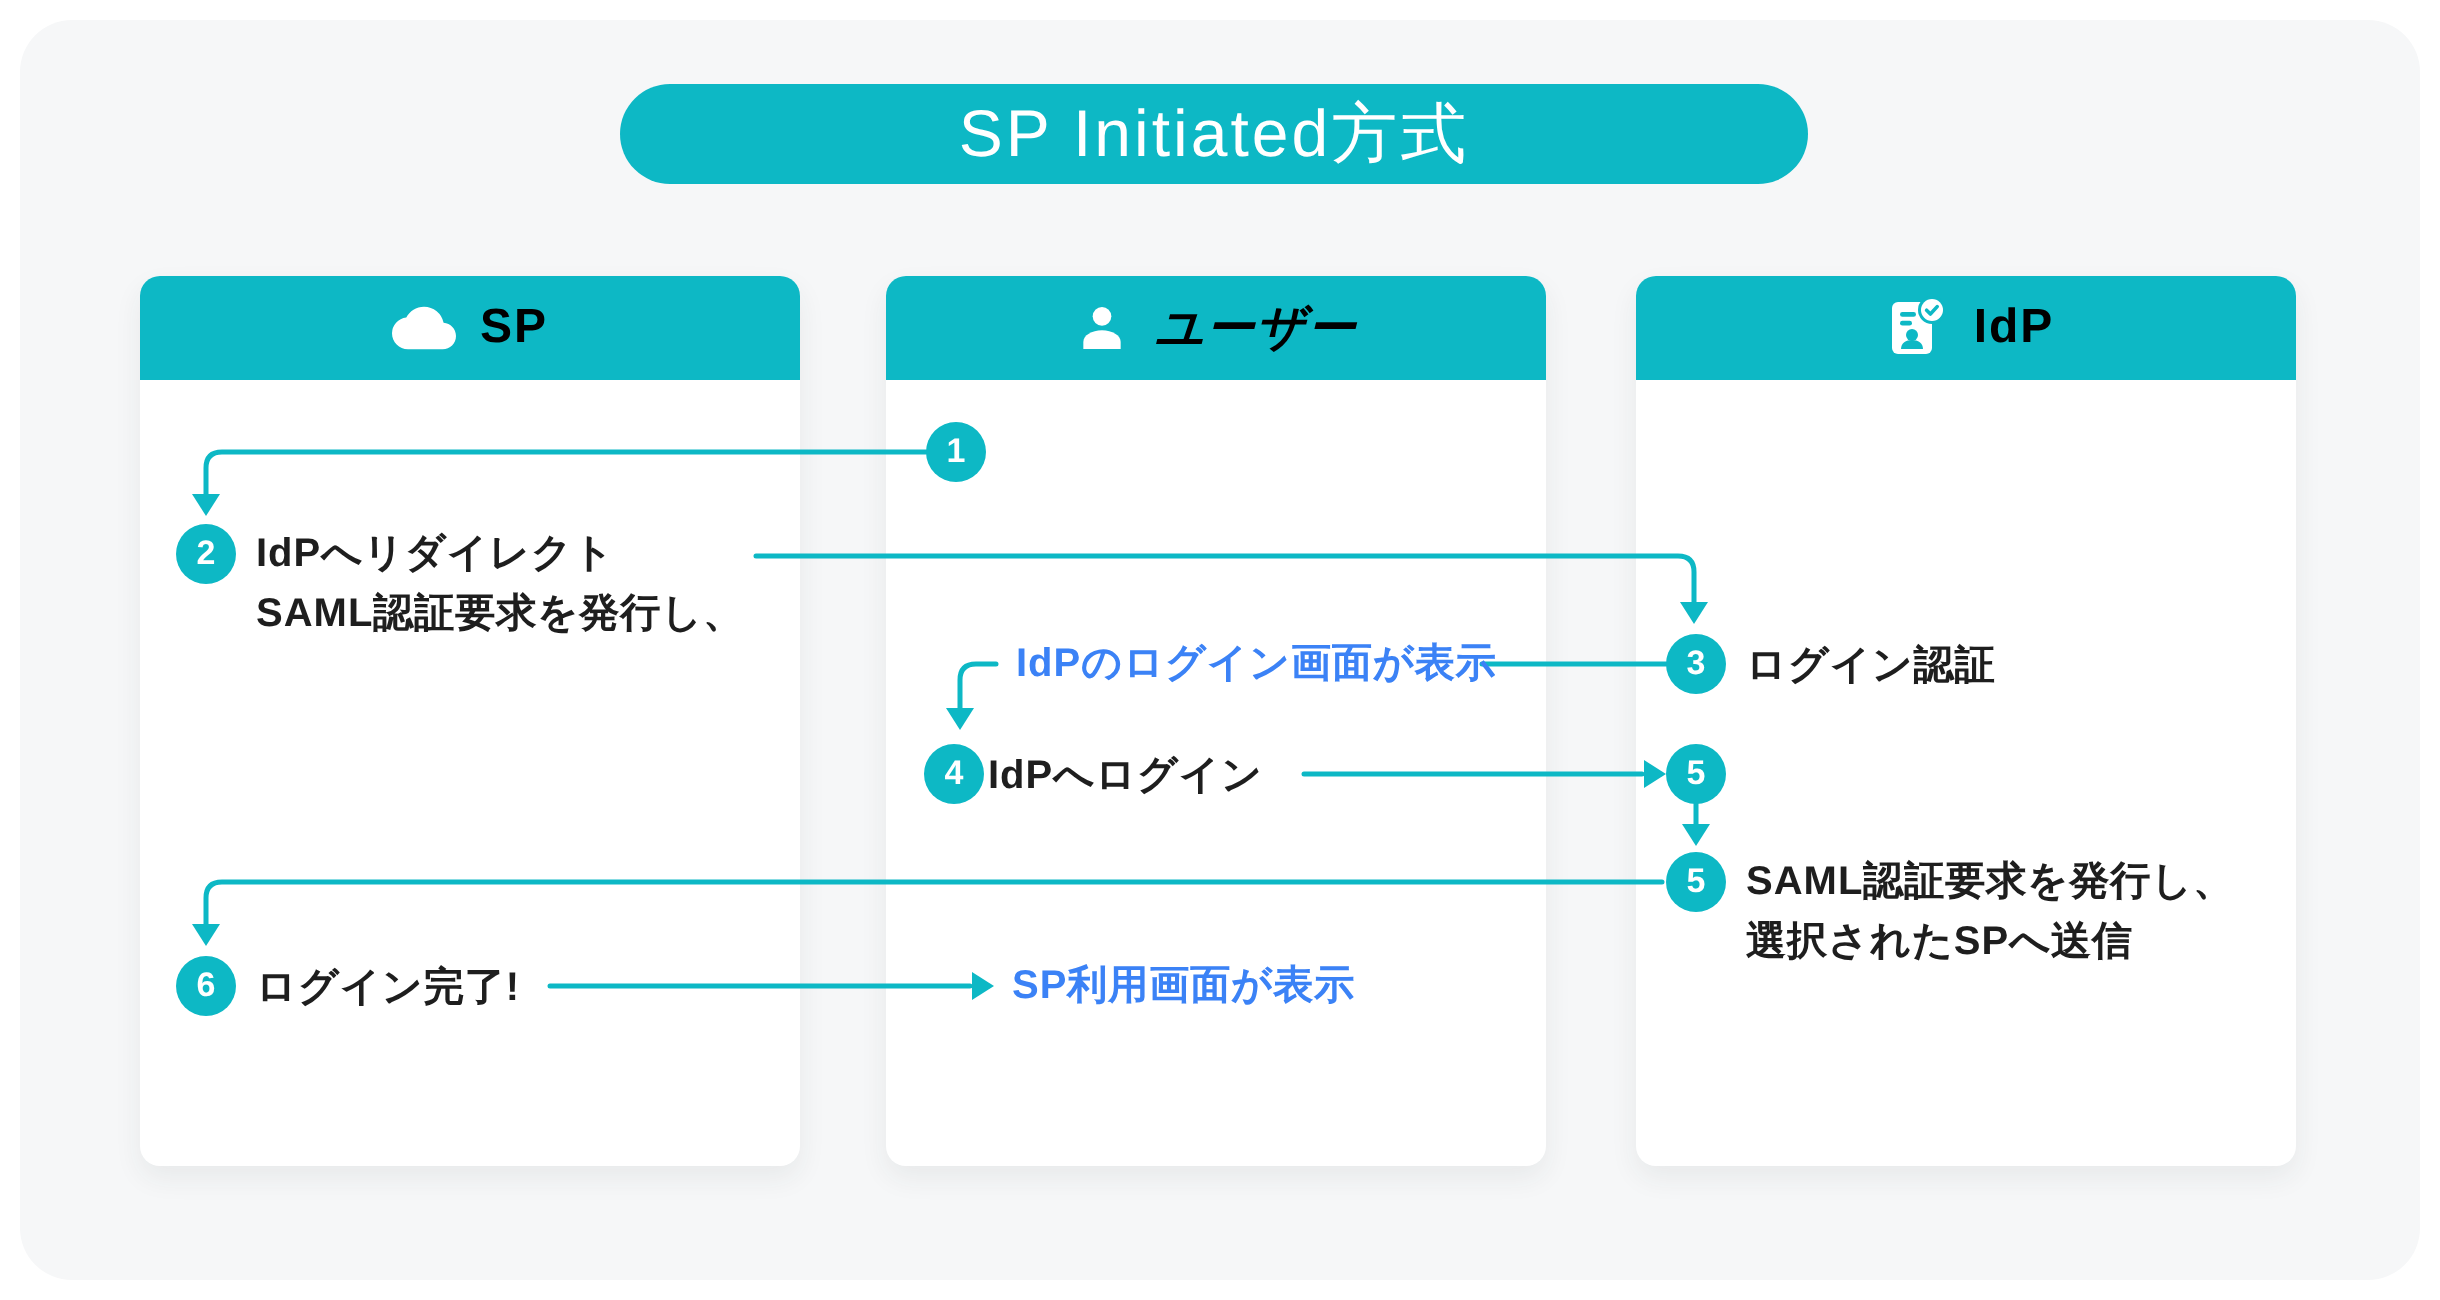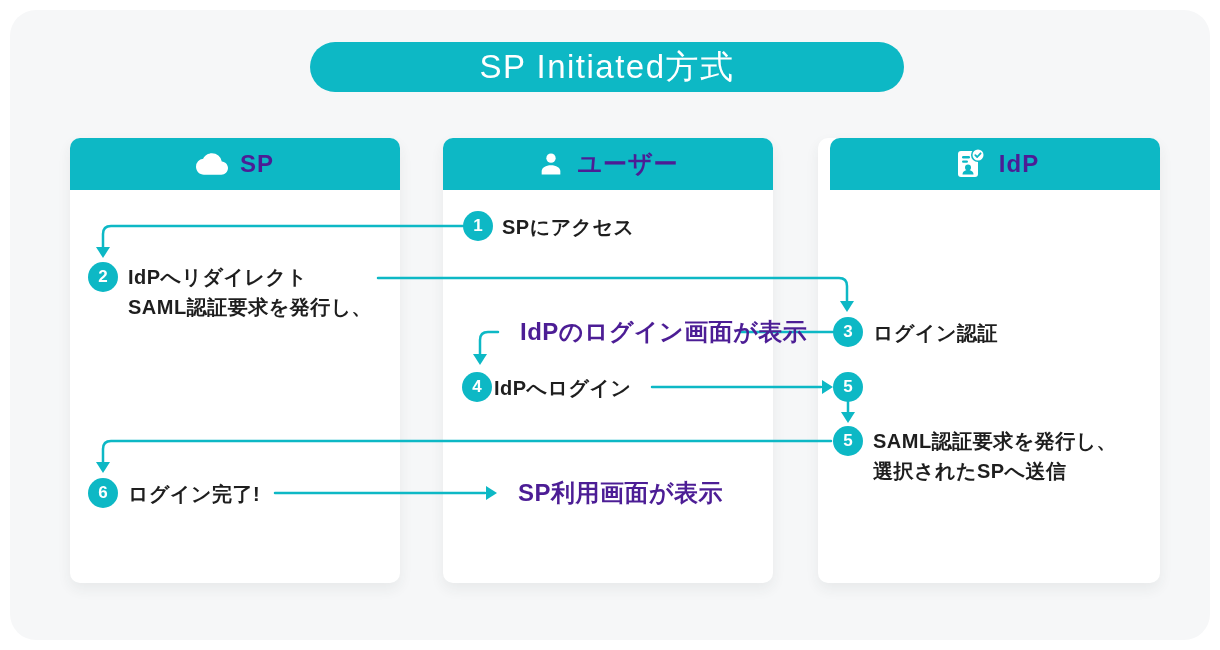--- a/index.html
+++ b/index.html
@@ -7,31 +7,31 @@
        font-family:"Liberation Sans","DejaVu Sans",sans-serif;}
   .stage{position:absolute;left:0;top:0;width:1220px;height:650px;}
   .canvas{position:absolute;left:10px;top:10px;width:1200px;height:630px;
           background:#f6f7f8;border-radius:26px;}
   .title-pill{position:absolute;left:310px;top:42px;width:594px;height:50px;
           background:#0db8c5;border-radius:25px;display:flex;align-items:center;
           justify-content:center;color:#ffffff;font-size:33px;font-weight:normal;
           letter-spacing:1.5px;}
   .card{position:absolute;top:138px;width:330px;height:445px;background:#ffffff;
           border-radius:10px;box-shadow:0 6px 14px rgba(40,50,60,.07);}
-  .card.sp{left:70px;} .card.user{left:443px;} .card.idp{left:818px;padding-left:12px;}
+  .card.sp{left:70px;} .card.user{left:443px;font-style:italic;} .card.idp{left:818px;}
   .card-header{height:52px;background:#0db8c5;border-radius:10px 10px 0 0;
           display:flex;align-items:center;justify-content:center;gap:12px;
-          color:#4c1d95;font-size:24px;font-weight:bold;letter-spacing:1px;}
+          color:#000000;font-size:24px;font-weight:bold;letter-spacing:1px;}
   .badge{position:absolute;width:30px;height:30px;border-radius:50%;
           background:#0db8c5;color:#ffffff;font-size:17px;font-weight:bold;
           display:flex;align-items:center;justify-content:center;z-index:3;}
   .step-text{position:absolute;font-size:20px;font-weight:bold;color:#1e1e1e;
           line-height:30px;letter-spacing:0.5px;white-space:nowrap;z-index:3;}
-  .note-text{position:absolute;font-size:24px;font-weight:bold;color:#4c1d95;
-          line-height:30px;letter-spacing:0.5px;white-space:nowrap;z-index:3;margin-left:12px;}
+  .note-text{position:absolute;font-size:20px;font-weight:bold;color:#3b82f6;
+          line-height:30px;letter-spacing:0.5px;white-space:nowrap;z-index:3;}
   svg.connectors{position:absolute;left:0;top:0;width:1220px;height:650px;
           z-index:2;pointer-events:none;}
   svg.connectors path{fill:none;stroke:#0db8c5;stroke-width:2.5;
           stroke-linecap:round;stroke-linejoin:round;}
   svg.connectors polygon{fill:#0db8c5;}
   .hicon{display:flex;align-items:center;}
 </style>
 </head>
 <body>
 
@@ -97,21 +97,20 @@
     <polygon points="841,412 855,412 848,423"></polygon>
     <path d="M831 441 H111 Q103 441 103 449 V462"></path>
     <polygon points="96,462 110,462 103,473"></polygon>
     <path d="M275 493 H485"></path>
     <polygon points="486,486 486,500 497,493"></polygon>
   </svg>
 
   <div class="badge" style="left:463px;top:211px">
       <span>1</span>
     </div>
-  <div class="step-text" style="left:502px;top:212px">SPにアクセス</div>
 
   <div class="badge" style="left:88px;top:262px">
       <span>2</span>
     </div>
   <div class="step-text" style="left:128px;top:262px">
     <div>IdPへリダイレクト</div>
     <div>SAML認証要求を発行し、</div>
   </div>
 
   <div class="badge" style="left:833px;top:317px">

